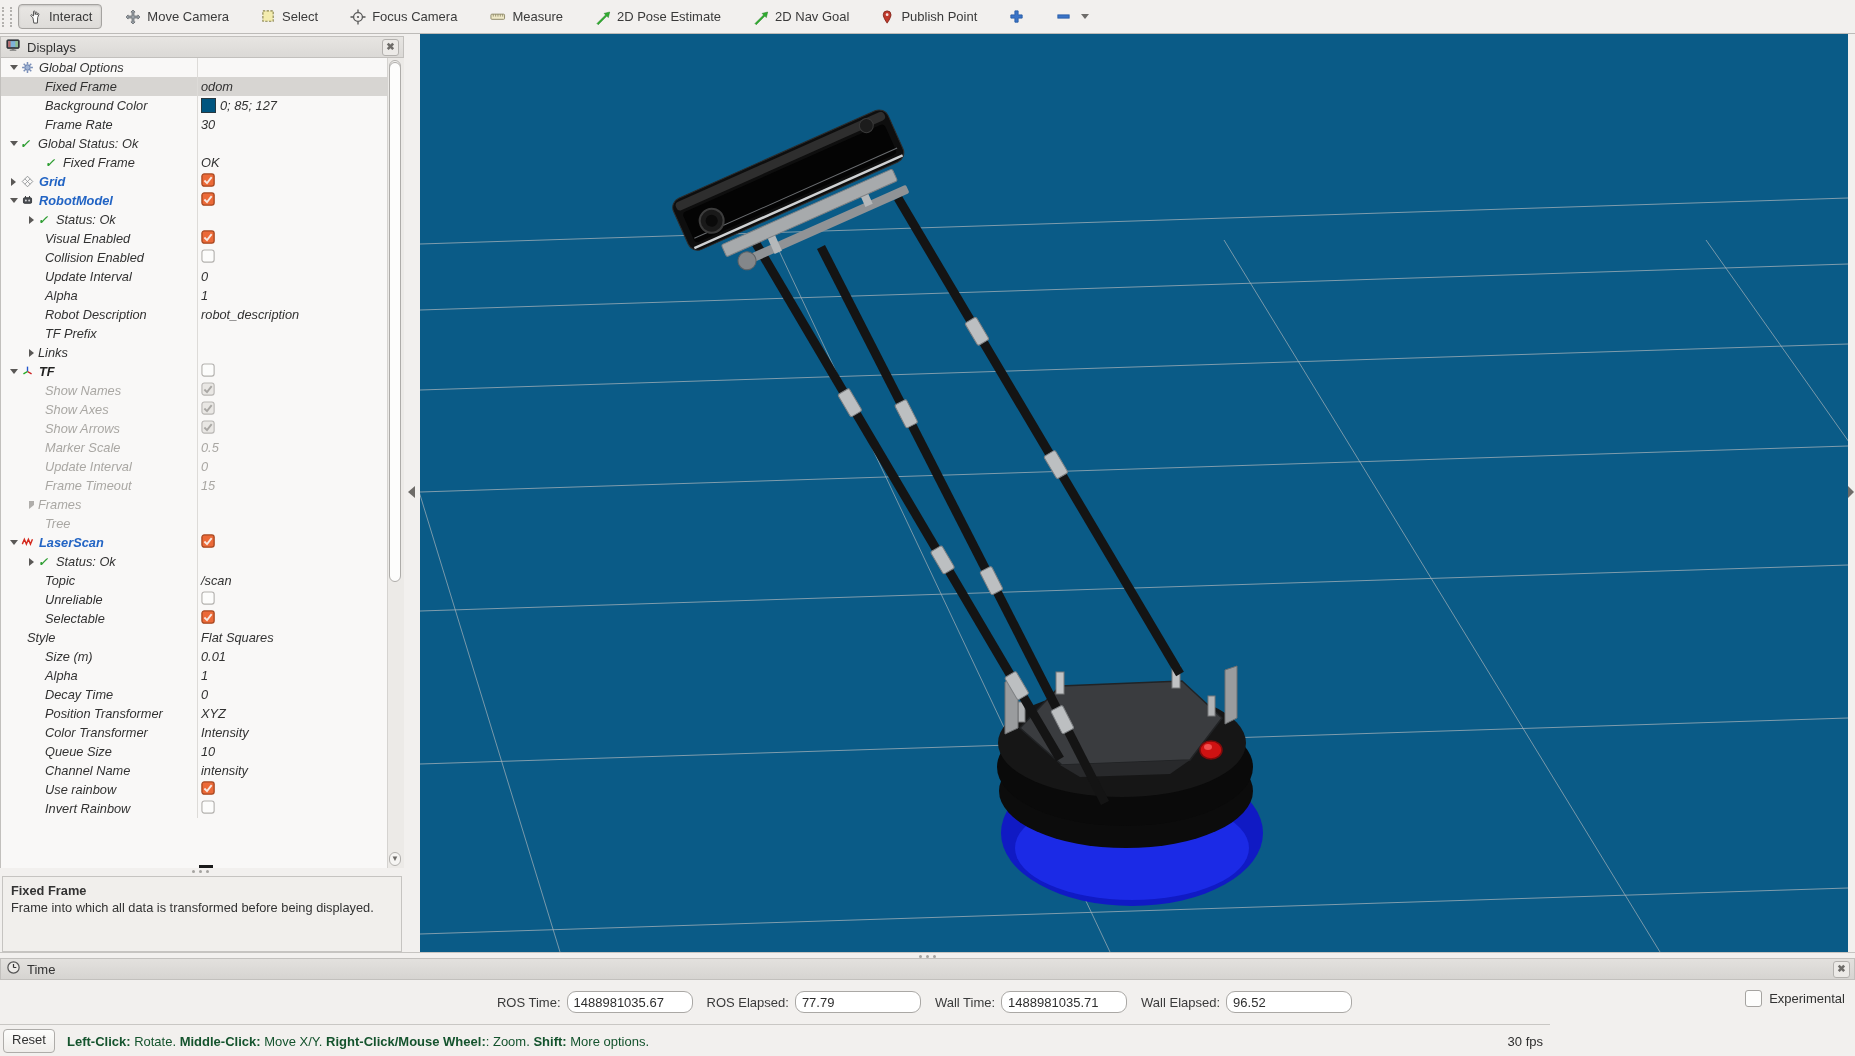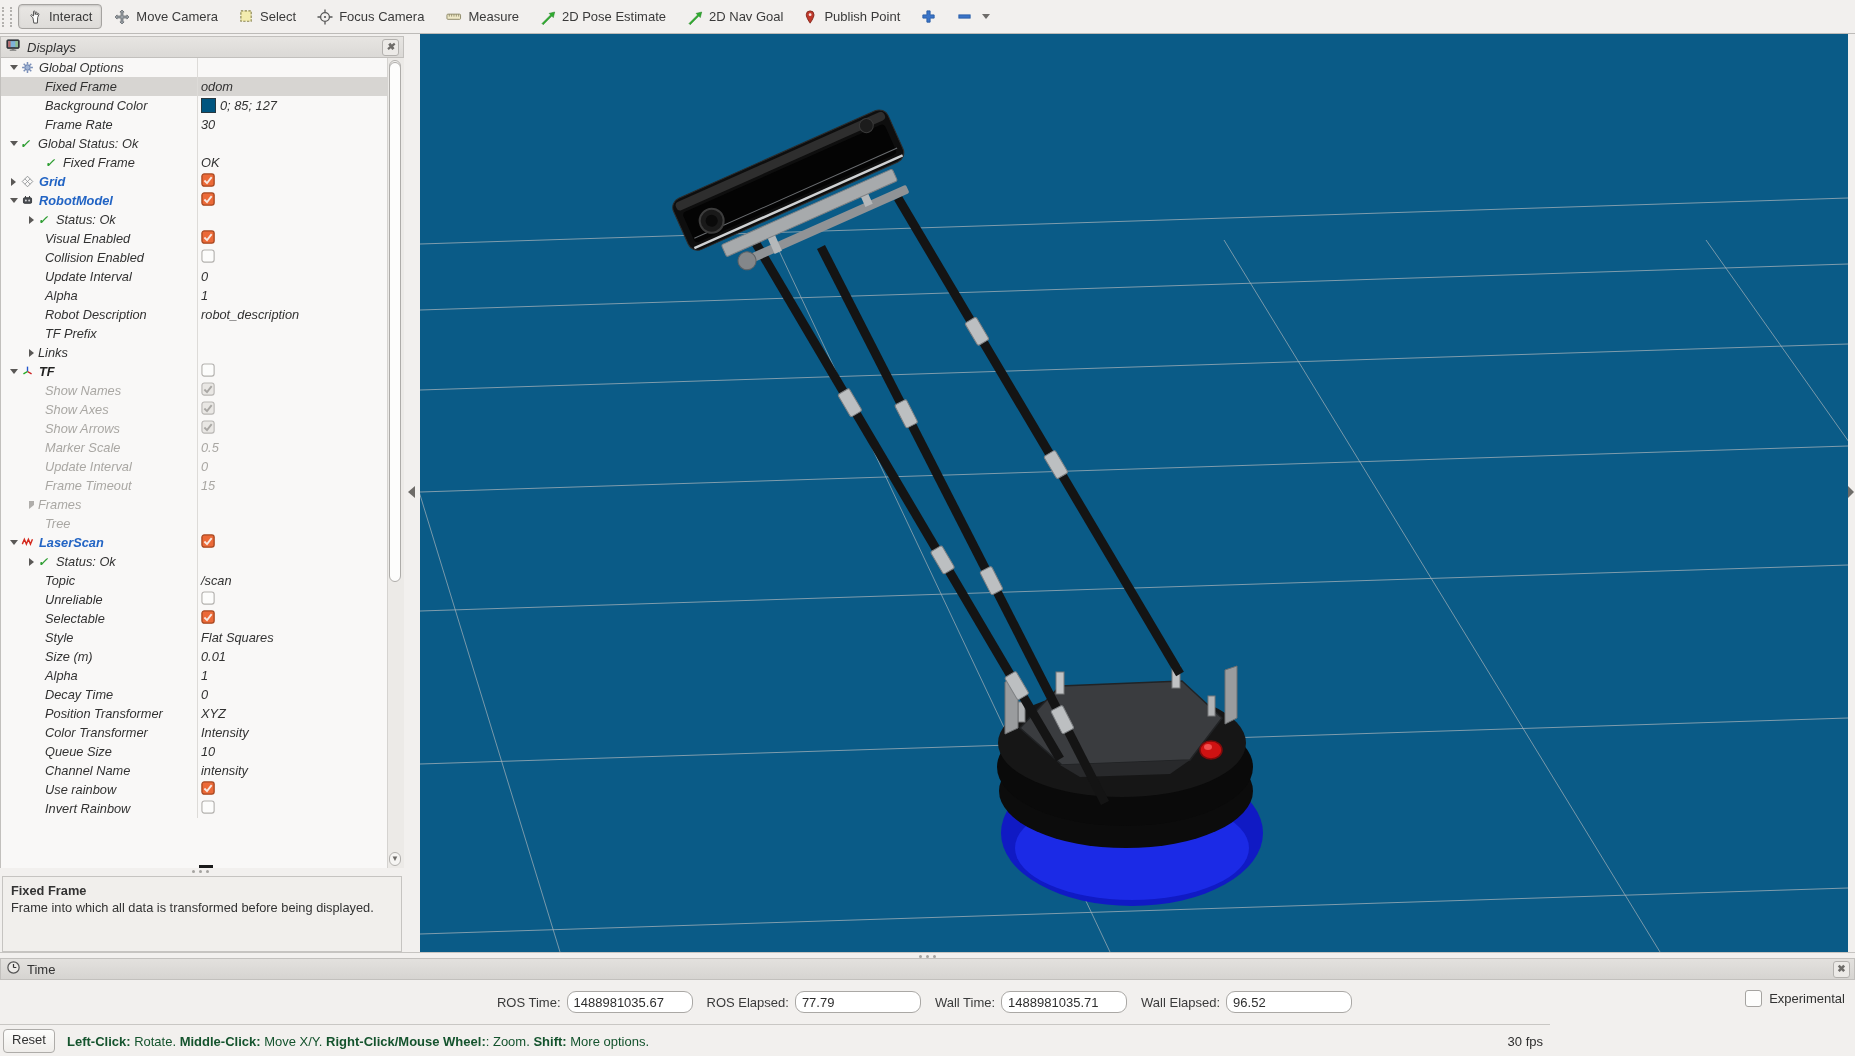--- a/index.html
+++ b/index.html
@@ -6,33 +6,33 @@
   .app{position:relative;width:1855px;height:1056px;background:#f2f0ee;
        font-family:"Liberation Sans",sans-serif;font-size:13px;color:#323232;
        overflow:hidden;user-select:none;}
   .abs{position:absolute;}
 
   
   .toolbar{left:0;top:0;width:1855px;height:33px;background:#f2f0ee;
            border-bottom:1px solid #bdbbb8;display:flex;align-items:center;}
   .tb-grip{width:6px;height:20px;margin:0 6px 0 2px;
            border-left:2px dotted #b3b1ae;border-right:2px dotted #b3b1ae;}
-  .tool{display:flex;align-items:center;gap:6px;padding:4px 9px;margin-right:3px;
+  .tool{display:flex;align-items:center;gap:6px;padding:4px 9px;margin-right:14px;
         border-radius:4px;white-space:nowrap;color:#3a3a3a;}
   .tool.pressed{background:linear-gradient(#e9e7e4,#dedcd9);
         border:1px solid #a5a3a0;box-shadow:inset 0 1px 2px rgba(0,0,0,.15);}
   .tool svg{display:block;}
   .tb-caret{width:0;height:0;border-left:4px solid transparent;border-right:4px solid transparent;
         border-top:5px solid #6e6c69;margin-left:4px;}
 
   
   .panel{left:0;top:34px;width:404px;height:918px;background:#f2f0ee;}
   .panel-title{position:absolute;left:0;top:2px;width:404px;height:22px;
         background:linear-gradient(#e7e5e2,#dbd9d6);border:1px solid #c2c0bd;
-        display:flex;align-items:center;padding-left:5px;box-sizing:border-box;gap:6px;font-style:italic;}
+        display:flex;align-items:center;padding-left:5px;box-sizing:border-box;gap:6px;}
   .closebtn{margin-left:auto;margin-right:4px;width:15px;height:15px;border:1px solid #b3b1ae;
         border-radius:3px;background:#eceae7;color:#6e6c69;font-size:10px;line-height:14px;
         text-align:center;font-weight:bold;}
   .tree{position:absolute;left:0;top:24px;width:404px;height:810px;background:#f9f8f7;
         border-left:1px solid #c2c0bd;box-sizing:border-box;overflow:hidden;}
   .trow{display:flex;align-items:center;height:19px;position:relative;font-style:italic;}
   .trow.sel{background:#d7d5d2;}
   .tcell-l{display:flex;align-items:center;width:196px;flex:0 0 196px;overflow:hidden;
         box-sizing:border-box;font-size:12.8px;}
   .tcell-v{display:flex;align-items:center;flex:1;border-left:1px solid #dddbd8;
@@ -536,21 +536,21 @@
             <span class="">Selectable</span>
           </div>
           <div class="tcell-v">
             <span><svg width="15" height="15" viewBox="0 0 16 16">
                 <rect x="1" y="1" width="13" height="13" rx="2.5" fill="#ec6a38" stroke="#a8471f" stroke-width="1.4"></rect>
                 <path d="M3.6 8 6.4 10.8 11.4 4.4" fill="none" stroke="#f7e9e2" stroke-width="2"></path>
               </svg></span>
           </div>
         </div>
         <div class="trow">
-          <div class="tcell-l" style="padding-left:44px">
+          <div class="tcell-l" style="padding-left:26px">
             <span class="">Style</span>
           </div>
           <div class="tcell-v">
             <span class="">Flat Squares</span>
           </div>
         </div>
         <div class="trow">
           <div class="tcell-l" style="padding-left:44px">
             <span class="">Size (m)</span>
           </div>

